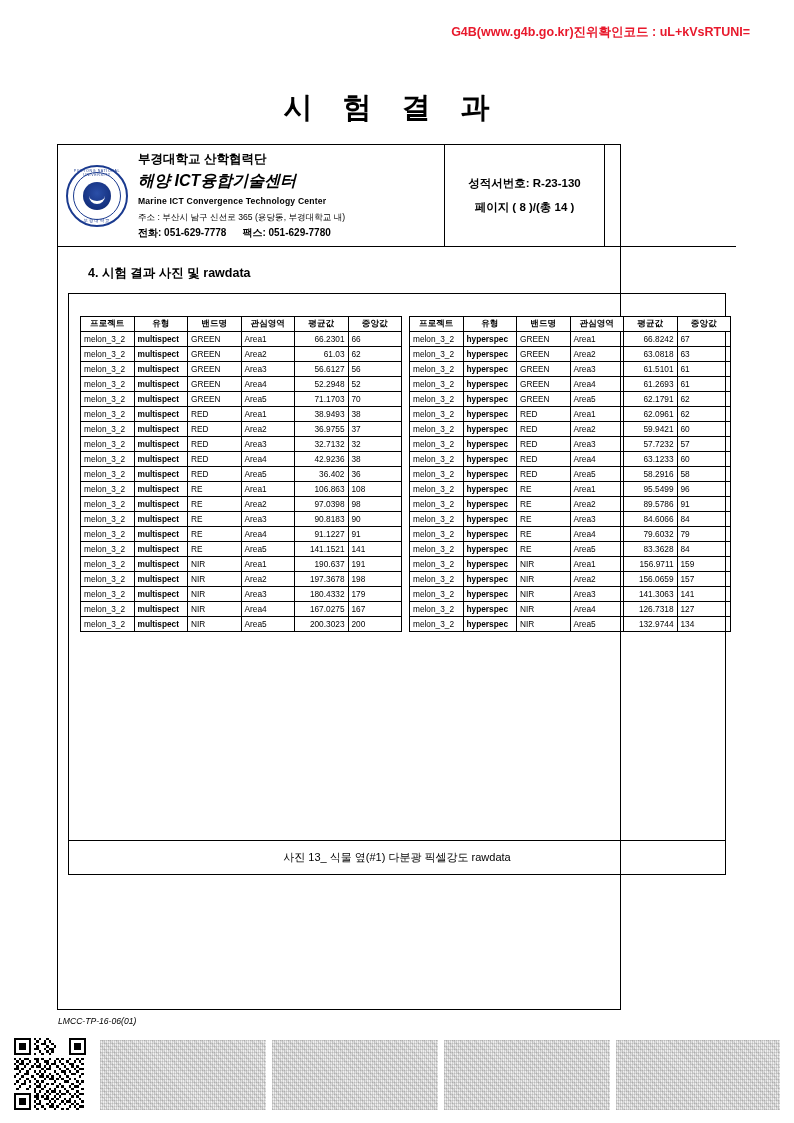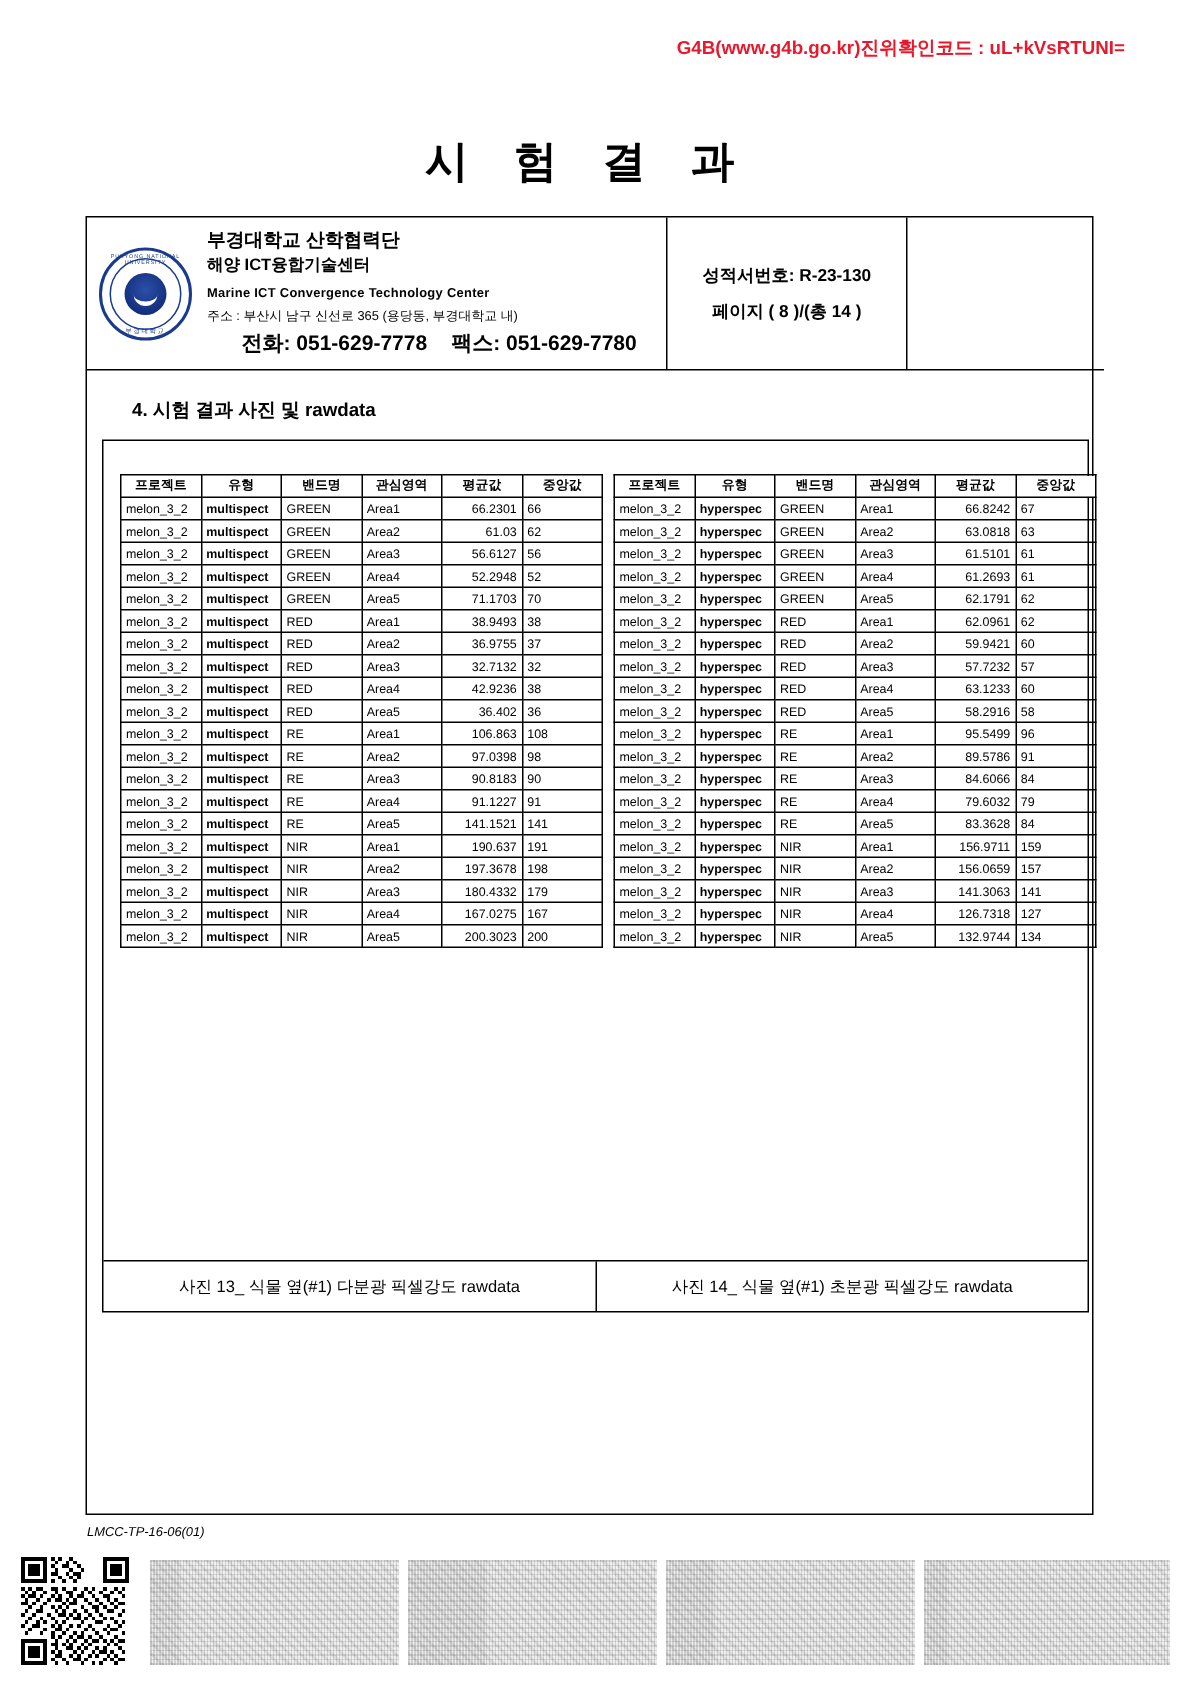--- a/index.html
+++ b/index.html
@@ -35,21 +35,21 @@
     font-size: 29px;
     font-weight: bold;
     letter-spacing: 11px;
     font-family: "Liberation Sans", sans-serif;
   }
 
   
   .frame {
     position: absolute;
     left: 57px; top: 144px;
-    width: 672px; height: 866px;
+    width: 564px; height: 866px;
     border: 1.4px solid #000;
     box-sizing: border-box;
   }
 
   
   .hdr {
     position: absolute;
     left: 0; top: 0;
     width: 678px; height: 102px;
     display: flex;
@@ -101,24 +101,24 @@
     font-size: 3.6px;
     color: #1a3a8f;
     letter-spacing: .6px;
     font-family: "Liberation Sans", sans-serif;
   }
   .logo .ring-text-top { top: 4px; }
   .logo .ring-text-bot { bottom: 3.5px; font-size: 4.4px; letter-spacing: 1px; }
 
   .org-lines { line-height: 1.42; }
   .org-l1 { font-size: 12.5px; font-weight: bold; }
-  .org-l2 { font-size: 11px; font-weight: bold; margin-top: 1px; }
+  .org-l2 { font-size: 16px; font-weight: bold; margin-top: 1px; font-style: italic; }
   .org-l3 { font-size: 8.6px; font-weight: bold; margin-top: 3px; letter-spacing: .2px; }
   .org-l4 { font-size: 8.6px; margin-top: 3px; }
-  .org-l5 { font-size: 14px; margin-top: 3px; font-weight: bold; margin-left: 23px; }
+  .org-l5 { font-size: 10px; margin-top: 3px; font-weight: bold; }
   .org-l5 .gap { display: inline-block; width: 16px; }
 
   .hdr-mid {
     width: 160px;
     border-left: 1.4px solid #000;
     box-sizing: border-box;
     display: flex;
     flex-direction: column;
     justify-content: center;
     align-items: center;
@@ -623,21 +623,20 @@
                 <td class="c-area">Area5</td>
                 <td class="c-mean">132.9744</td>
                 <td class="c-med">134</td>
               </tr>
             </tbody>
         </table>
       </div>
 
       <div class="caption-row">
         <div class="caption-cell">사진 13_ 식물 옆(#1) 다분광 픽셀강도 rawdata</div>
-        <div class="caption-cell">사진 14_ 식물 옆(#1) 초분광 픽셀강도 rawdata</div>
       </div>
 
     </div>
   </div>
 
   <div class="form-no">LMCC-TP-16-06(01)</div>
 
   <svg class="qr" viewBox="0 0 29 29" shape-rendering="crispEdges">
     <rect width="29" height="29" fill="#fff"></rect>
     <g fill="#000">

